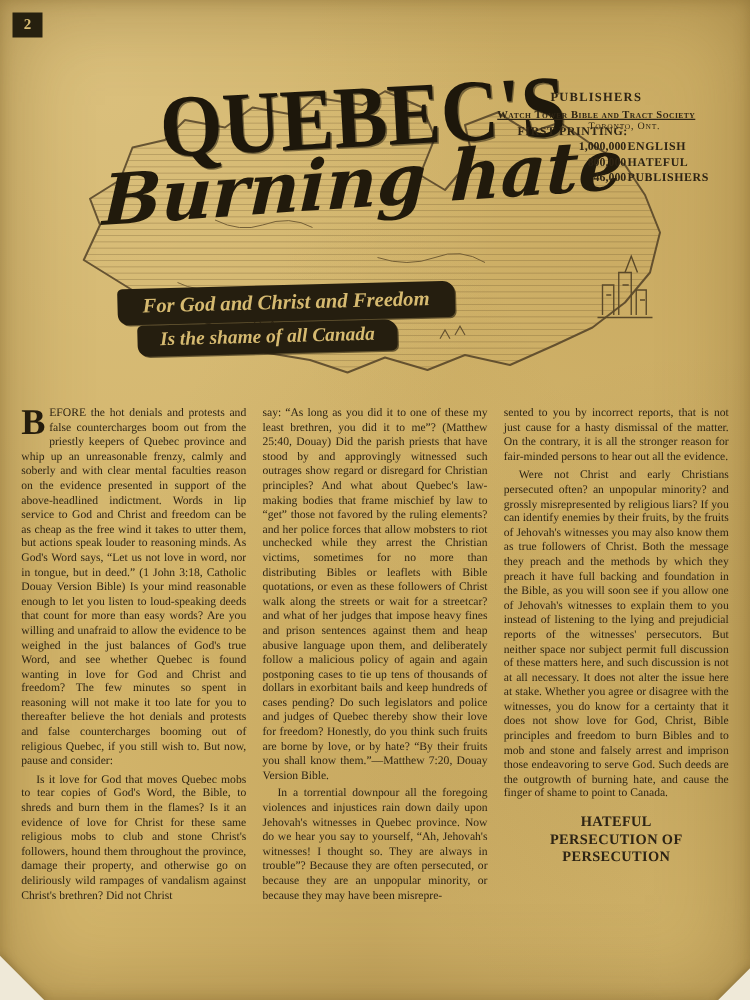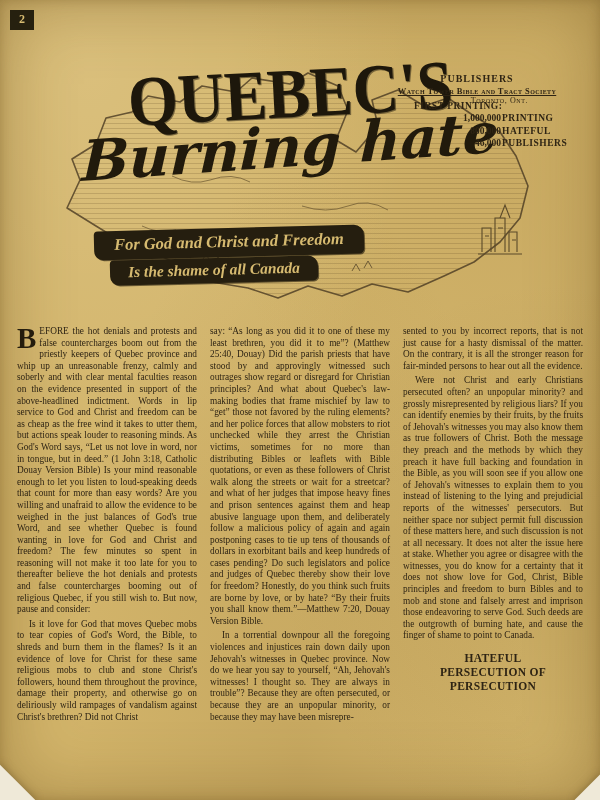--- a/index.html
+++ b/index.html
@@ -158,21 +158,21 @@
     <div class="publisher-block">
       <div class="publisher-label">PUBLISHERS</div>
       <div class="publisher-name">Watch Tower Bible and Tract Society</div>
       <div class="publisher-loc">Toronto, Ont.</div>
     </div>
 
     <div class="printing-block">
       <div class="printing-label">FIRST PRINTING:</div>
       <div class="printing-row">
         <span class="printing-count">1,000,000</span>
-        <span class="printing-lang">PRINTING</span>
+        <span class="printing-lang">ENGLISH</span>
       </div>
       <div class="printing-row">
         <span class="printing-count">800,000</span>
         <span class="printing-lang">HATEFUL</span>
       </div>
       <div class="printing-row">
         <span class="printing-count">46,000</span>
         <span class="printing-lang">PUBLISHERS</span>
       </div>
     </div>

